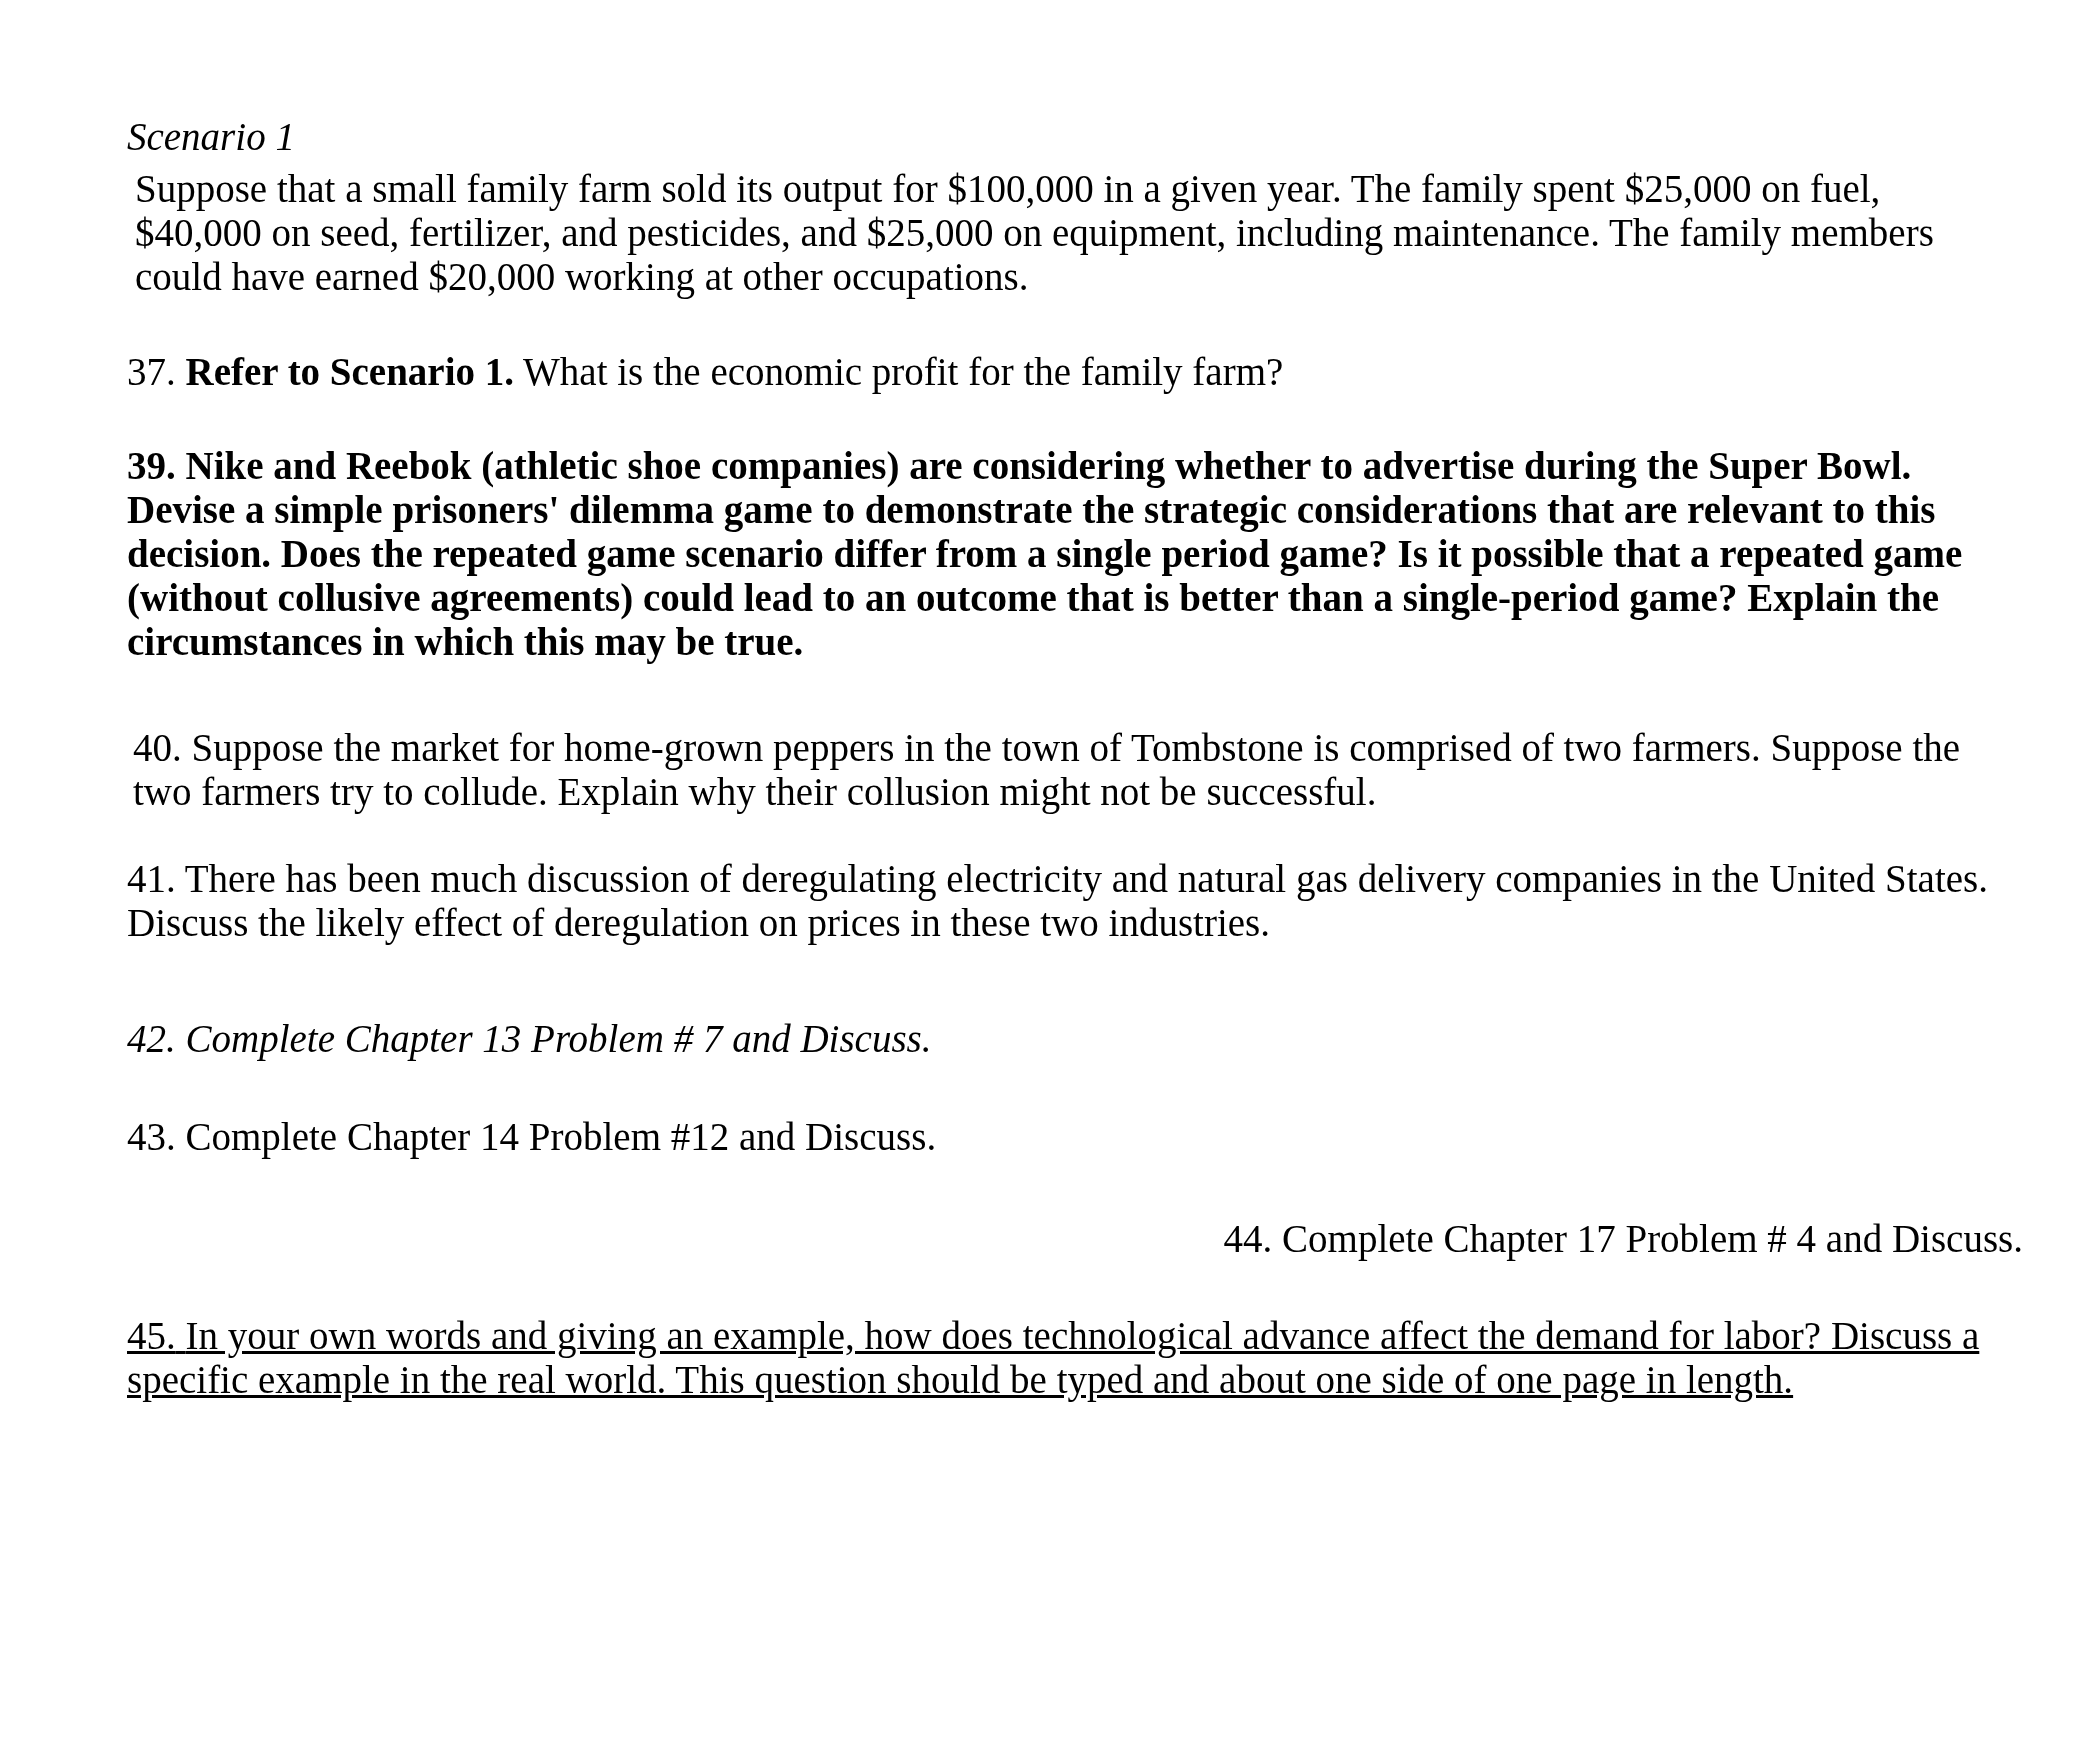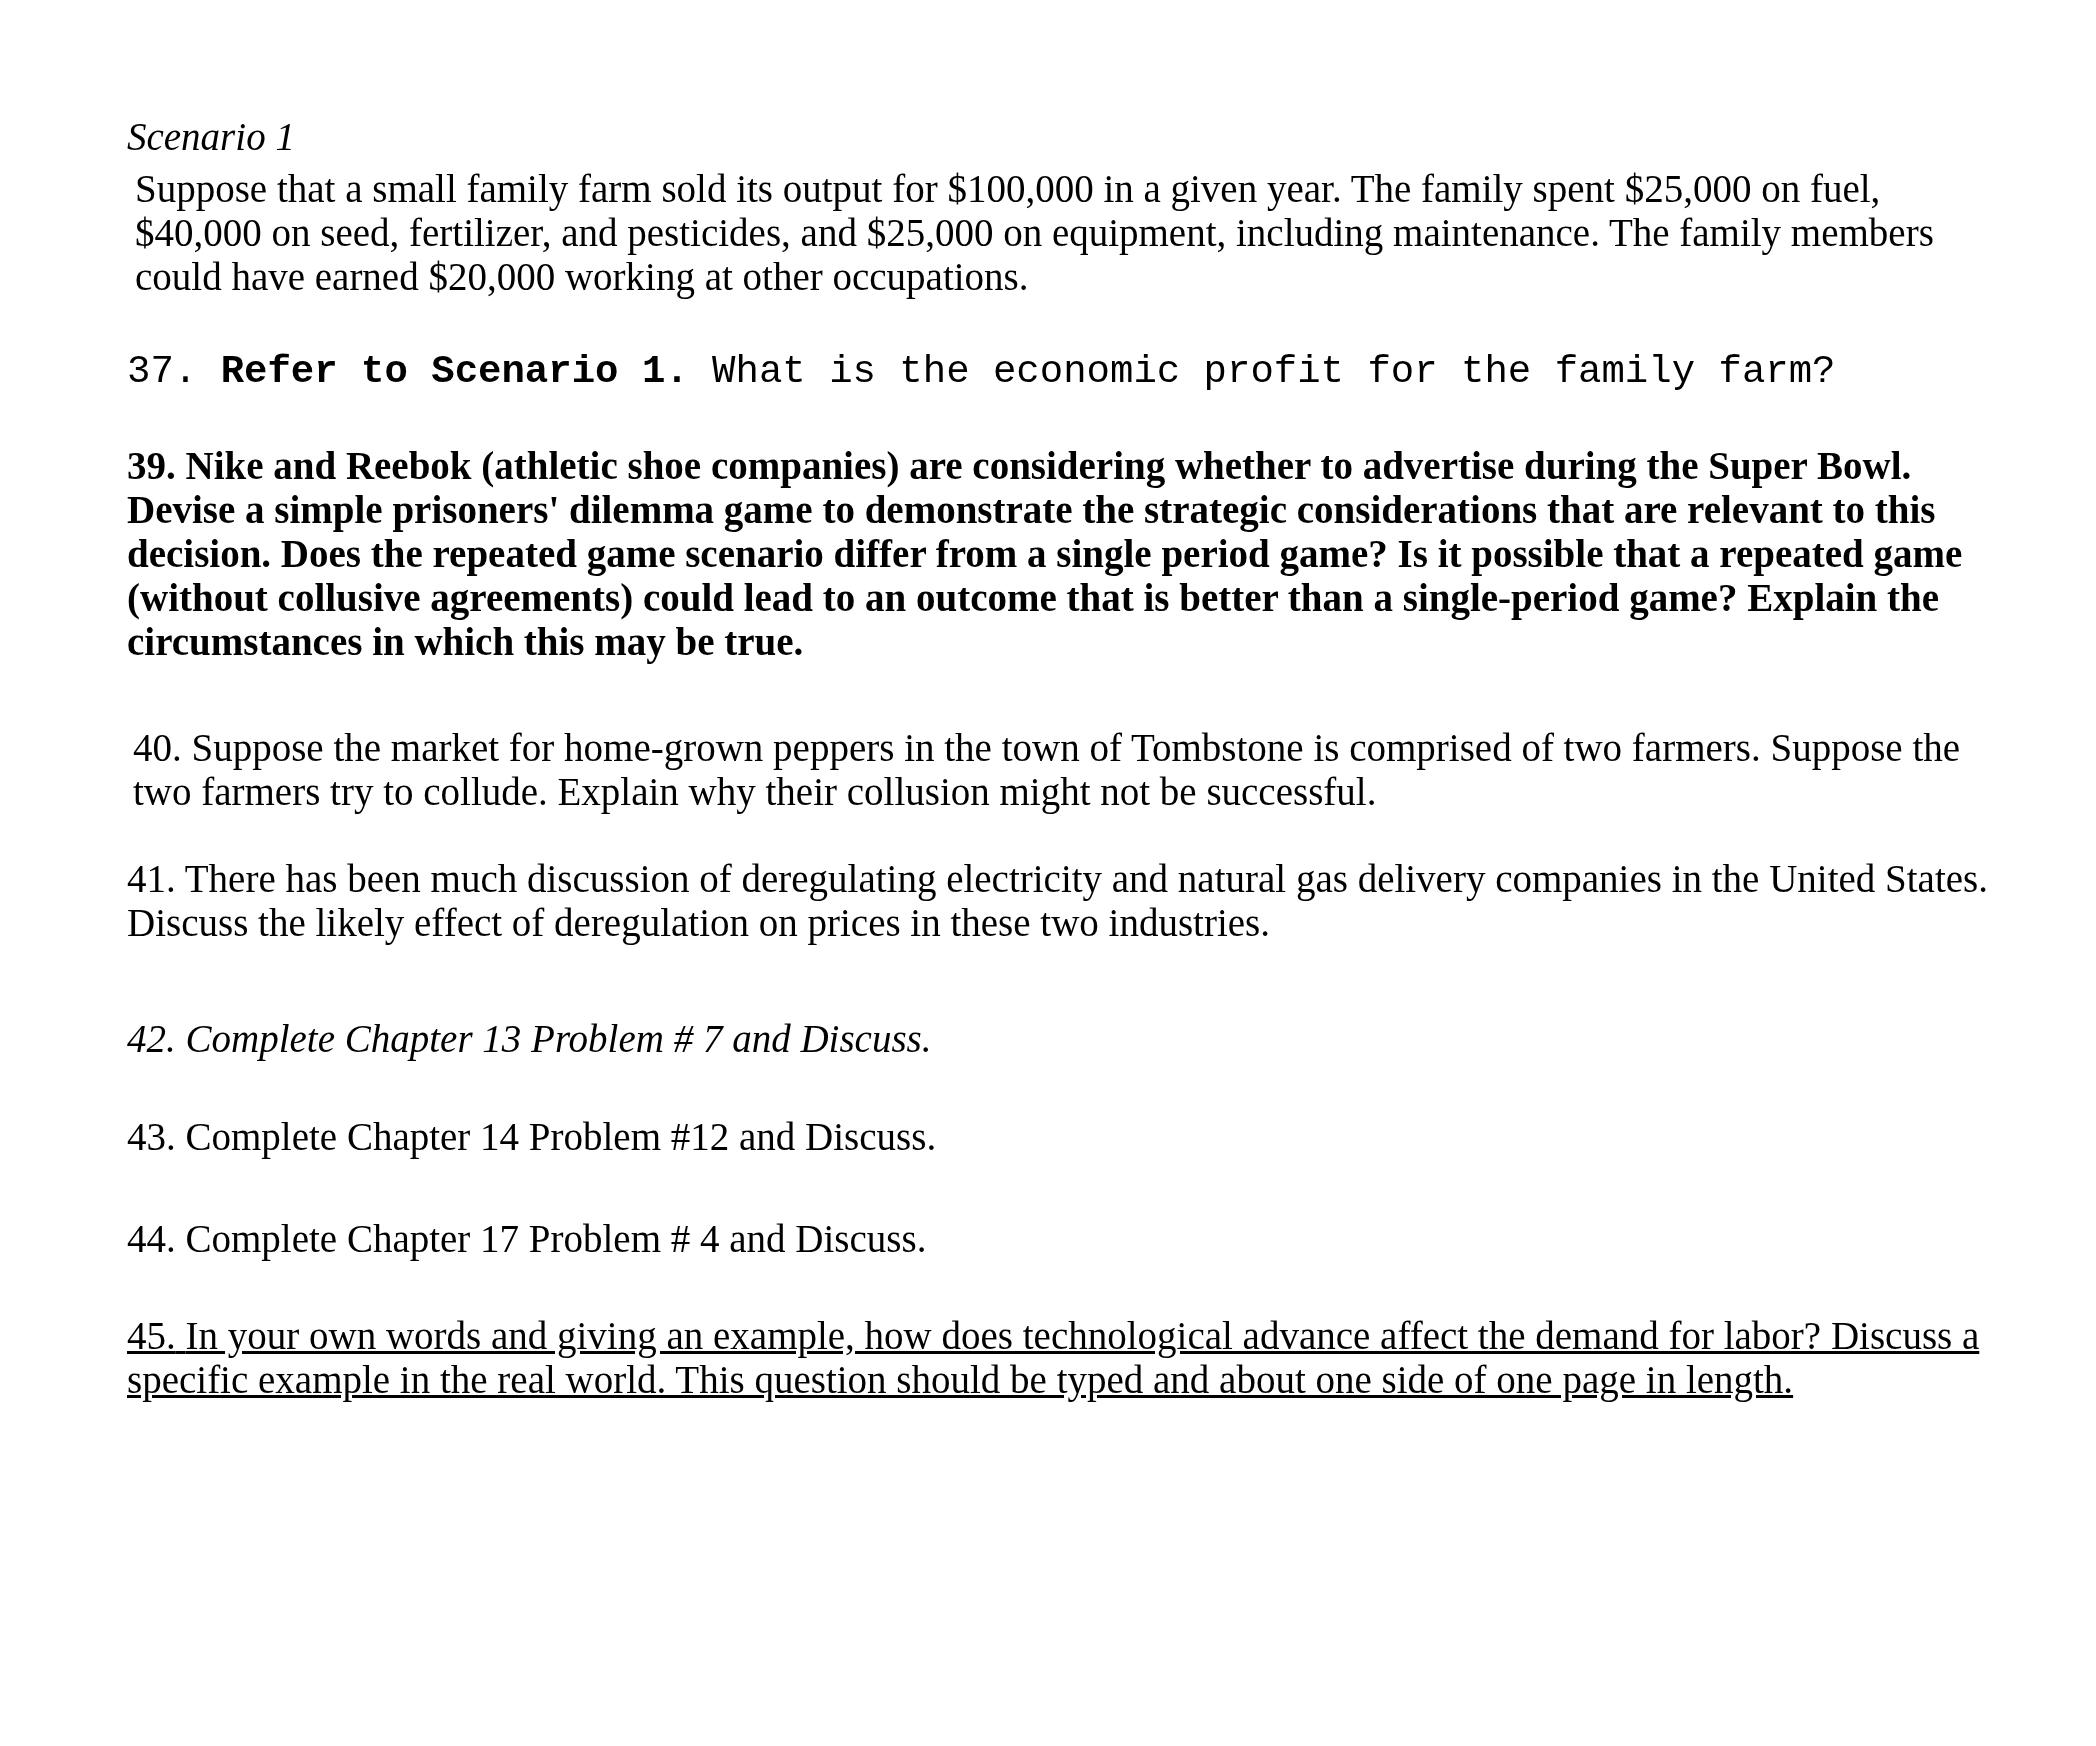--- a/index.html
+++ b/index.html
@@ -33,28 +33,28 @@
   .scenario-body {
     margin: 8px;
   }
   .question {
     margin: 0;
   }
   .bold-lead {
     font-weight: bold;
   }
   
-  .q37 { margin-top: 51px; font-family: Liberation Mono, monospace; }
+  .q37 { margin-top: 51px; }
   .q38 { margin-top: 58px; }
   .q39 { margin-top: 50px; font-weight: bold; }
   .q40 { margin-top: 62px; margin-left: 6px; }
   .q41 { margin-top: 43px; }
   .q42 { margin-top: 72px; font-style: italic; }
   .q43 { margin-top: 54px; }
-  .q44 { margin-top: 58px; }
+  .q44 { margin-top: 58px; text-align: right; }
   .q45 { margin-top: 53px; text-decoration: underline; }
 </style>
 </head>
 <body>
 
 <div class="page">
 
   <p class="scenario-title">Scenario 1</p>
 
   <p class="scenario-body">Suppose that a small family farm sold its output for $100,000 in a given year. The family spent $25,000 on fuel, $40,000 on seed, fertilizer, and pesticides, and $25,000 on equipment, including maintenance. The family members could have earned $20,000 working at other occupations.</p>

